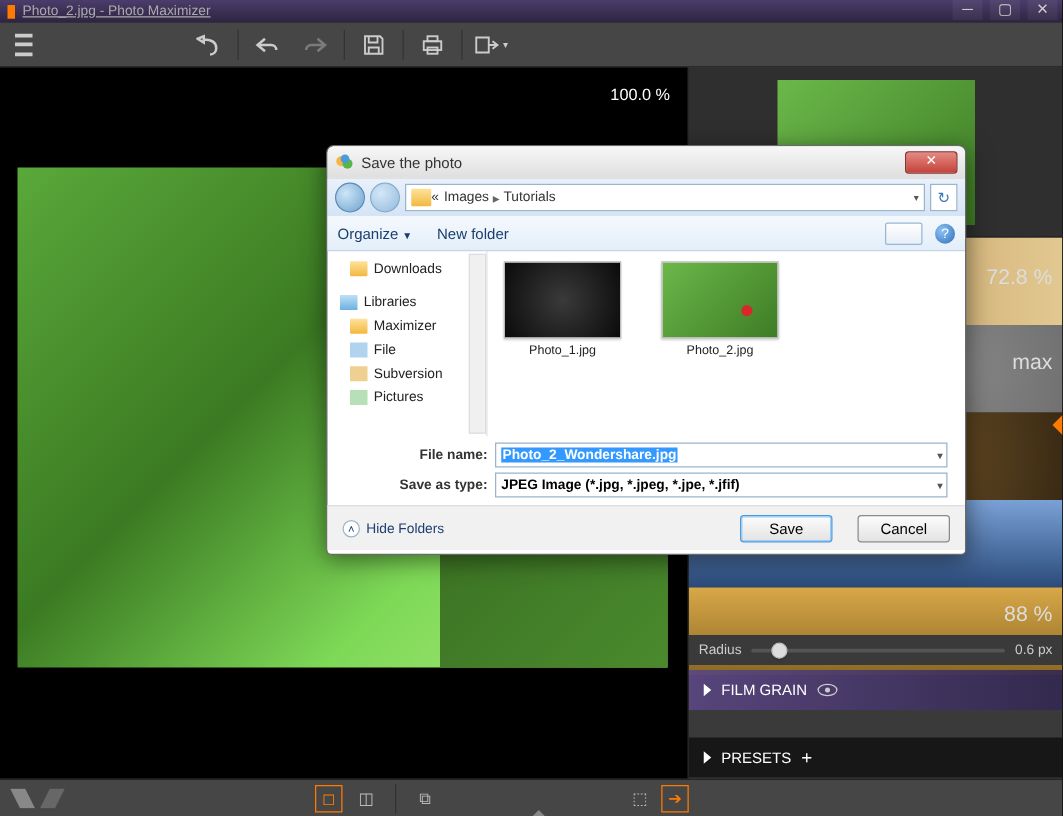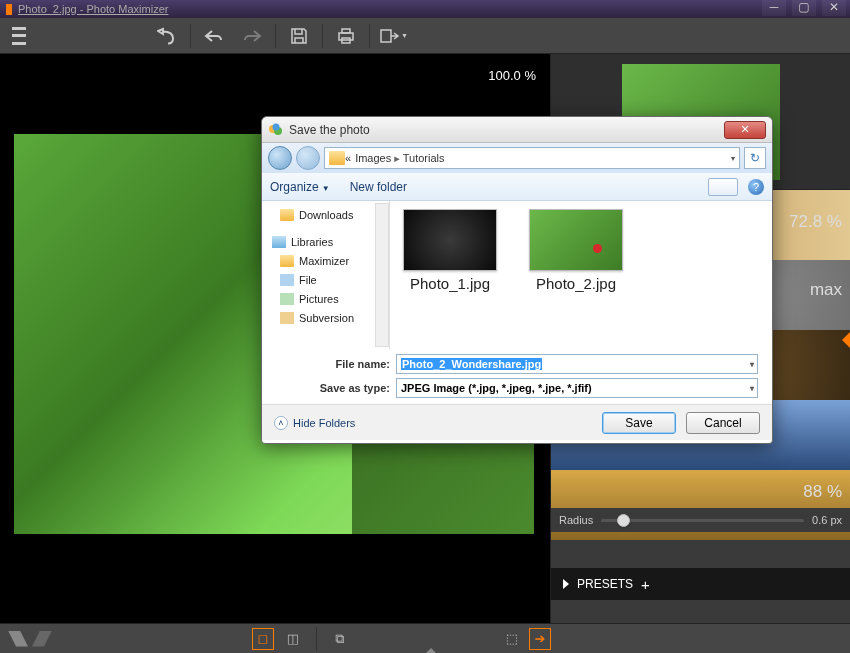--- a/index.html
+++ b/index.html
@@ -37,21 +37,21 @@
 .rp-bgimg.e{top:280px;background:linear-gradient(180deg,#d8a848,#8a6824)}
 .rp-val{position:absolute;right:8px;color:#ddd;font-size:17px;}
 .rp-val.v1{top:22px}.rp-val.v2{top:90px}
 .rp-val.v3{top:292px}
 .slider-row{position:absolute;top:318px;left:0;right:0;height:24px;display:flex;align-items:center;color:#ccc;font-size:11px;background:#3a3a3a;padding:0 8px}
 .slider-row .track{flex:1;height:3px;background:#555;margin:0 8px;position:relative;border-radius:2px;}
 .slider-row .thumb{position:absolute;left:16px;top:-5px;width:13px;height:13px;border-radius:50%;background:#ddd;}
 .section-hdr{position:absolute;left:0;right:0;height:32px;background:rgba(38,38,38,.88);display:flex;align-items:center;color:#fff;font-size:12px;padding:0 12px;cursor:pointer;}
 .section-hdr.fg{top:346px;background:linear-gradient(90deg,rgba(90,70,130,.9),rgba(50,40,80,.9))}
 .section-hdr.fg::after{content:"";position:absolute;left:0;right:0;top:0;bottom:0;background:linear-gradient(135deg,#8a6bb8,#4a3a78);z-index:-1}
-.section-hdr.pr{top:378px;background:rgba(0,0,0,.6)}
+.section-hdr.pr{top:400px;background:rgba(0,0,0,.6)}
 .tri{width:0;height:0;border-top:5px solid transparent;border-bottom:5px solid transparent;border-left:6px solid #fff;margin-right:8px;}
 .eye{width:16px;height:10px;border:1px solid #ccc;border-radius:60%;margin-left:8px;position:relative;}
 .eye::after{content:"";position:absolute;left:5px;top:2px;width:4px;height:4px;border-radius:50%;background:#ccc;}
 .plus{margin-left:8px;font-size:15px;}
 .rp-arrow{position:absolute;right:-2px;top:140px;width:0;height:0;border-top:10px solid transparent;border-bottom:10px solid transparent;border-right:10px solid #ff7a00;}
 
 .bottombar{position:absolute;left:0;right:0;bottom:0;height:30px;background:#464646;border-top:1px solid #222;display:flex;align-items:center;}
 .bb-left{display:flex;gap:4px;margin-left:8px;}
 .arrow-chip{width:20px;height:16px;background:#888;clip-path:polygon(40% 0,100% 0,60% 100%,0 100%);}
 .arrow-chip.l{transform:scaleX(-1);}
@@ -87,33 +87,33 @@
 .ti-music{background:#b0d3f0;}
 .ti-pic{background:#b8e0b8;}
 .ti-svn{background:#f0d090;}
 .scrollhint{position:absolute;right:0;top:2px;width:14px;bottom:2px;background:#f0f0f0;border:1px solid #ddd;}
 .files{flex:1;display:flex;padding:8px 10px;gap:26px;align-items:flex-start;}
 .file{width:100px;text-align:center;cursor:pointer;}
 .thumb{width:94px;height:62px;border:1px solid #bbb;background:#444;margin:0 auto 4px;box-shadow:0 1px 2px rgba(0,0,0,.2);}
 .thumb.t1{background:radial-gradient(circle at 50% 50%,#3a3a3a,#0a0a0a)}
 .thumb.t2{background:linear-gradient(135deg,#6bb84a,#3e7c25);position:relative;}
 .thumb.t2::after{content:"";position:absolute;right:20px;top:34px;width:9px;height:9px;background:#d8292a;border-radius:50%;}
-.file .fn{font-size:15px;color:#222;}
+.file .fn{font-size:10px;color:#222;}
 .dlg-fields{padding:5px 14px 2px 50px;font-weight:bold;}
 .fld{display:flex;align-items:center;margin-bottom:4px;}
 .fld label{width:78px;text-align:right;font-size:11px;color:#333;margin-right:6px;}
 .fld .combo{flex:1;height:20px;border:1px solid #9ab4cc;background:#fff;font-size:11px;padding:0 4px;display:flex;align-items:center;position:relative;}
 .fld .combo .dd{position:absolute;right:3px;font-size:8px;color:#555;}
 .highlighted{background:#3399ff;color:#fff;padding:0 1px;}
 .dlg-btns{height:36px;border-top:1px solid #ddd;background:#f1f1f1;display:flex;align-items:center;padding:0 12px;}
 .hide-f{display:flex;align-items:center;gap:5px;color:#1a3e6e;font-size:11px;cursor:pointer;}
 .chev-up{width:14px;height:14px;border:1px solid #9ab4cc;border-radius:50%;background:#fff;font-size:9px;text-align:center;line-height:12px;}
 .dlg-btns .spacer{flex:1;}
 .dlg-btn{width:74px;height:22px;border:1px solid #8a8a8a;background:linear-gradient(180deg,#fcfcfc,#e3e3e3);border-radius:3px;font-size:12px;cursor:pointer;}
-.dlg-btn.primary{border:1px solid #4a9ae0;box-shadow:0 0 0 1px #9dcdf5 inset;margin-right:10px;}
+.dlg-btn.primary{border:1px solid #4a9ae0;box-shadow:0 0 0 1px #9dcdf5 inset;margin-right:20px;}
 svg{display:block}
 </style>
 </head>
 <body>
 
 <div class="app">
 
   <div class="titlebar">
     <div class="app-icon"></div>
     <span>Photo_2.jpg - Photo Maximizer</span>
@@ -194,20 +194,25 @@
         <span class="rp-val v1">72.8 %</span>
         <span class="rp-val v2">max</span>
         <span class="rp-val v3">88 %</span>
         <div class="slider-row">
           <span>Radius</span>
           <div class="track">
               <div class="thumb"></div>
             </div>
           <span>0.6 px</span>
         </div>
+        <div class="section-hdr fg">
+          <span class="tri"></span>
+          <span>FILM GRAIN</span>
+          <span class="eye"></span>
+        </div>
         <div class="section-hdr pr">
           <span class="tri"></span>
           <span>PRESETS</span>
           <span class="plus">+</span>
         </div>
       </div>
     </div>
   </div>
 
   <div class="bottombar">
@@ -271,26 +276,26 @@
           </div>
         <div class="tree-item">
             <span class="ticon ti-folder"></span>
             <span>Maximizer</span>
           </div>
         <div class="tree-item">
             <span class="ticon ti-music"></span>
             <span>File</span>
           </div>
         <div class="tree-item">
+            <span class="ticon ti-svn"></span>
+            <span>Subversion</span>
+          </div>
+        <div class="tree-item">
             <span class="ticon ti-pic"></span>
             <span>Pictures</span>
-          </div>
-        <div class="tree-item">
-            <span class="ticon ti-svn"></span>
-            <span>Subversion</span>
           </div>
         <div class="scrollhint"></div>
       </div>
       <div class="files">
         <div class="file">
           <div class="thumb t1"></div>
           <div class="fn">Photo_1.jpg</div>
         </div>
         <div class="file">
           <div class="thumb t2"></div>

